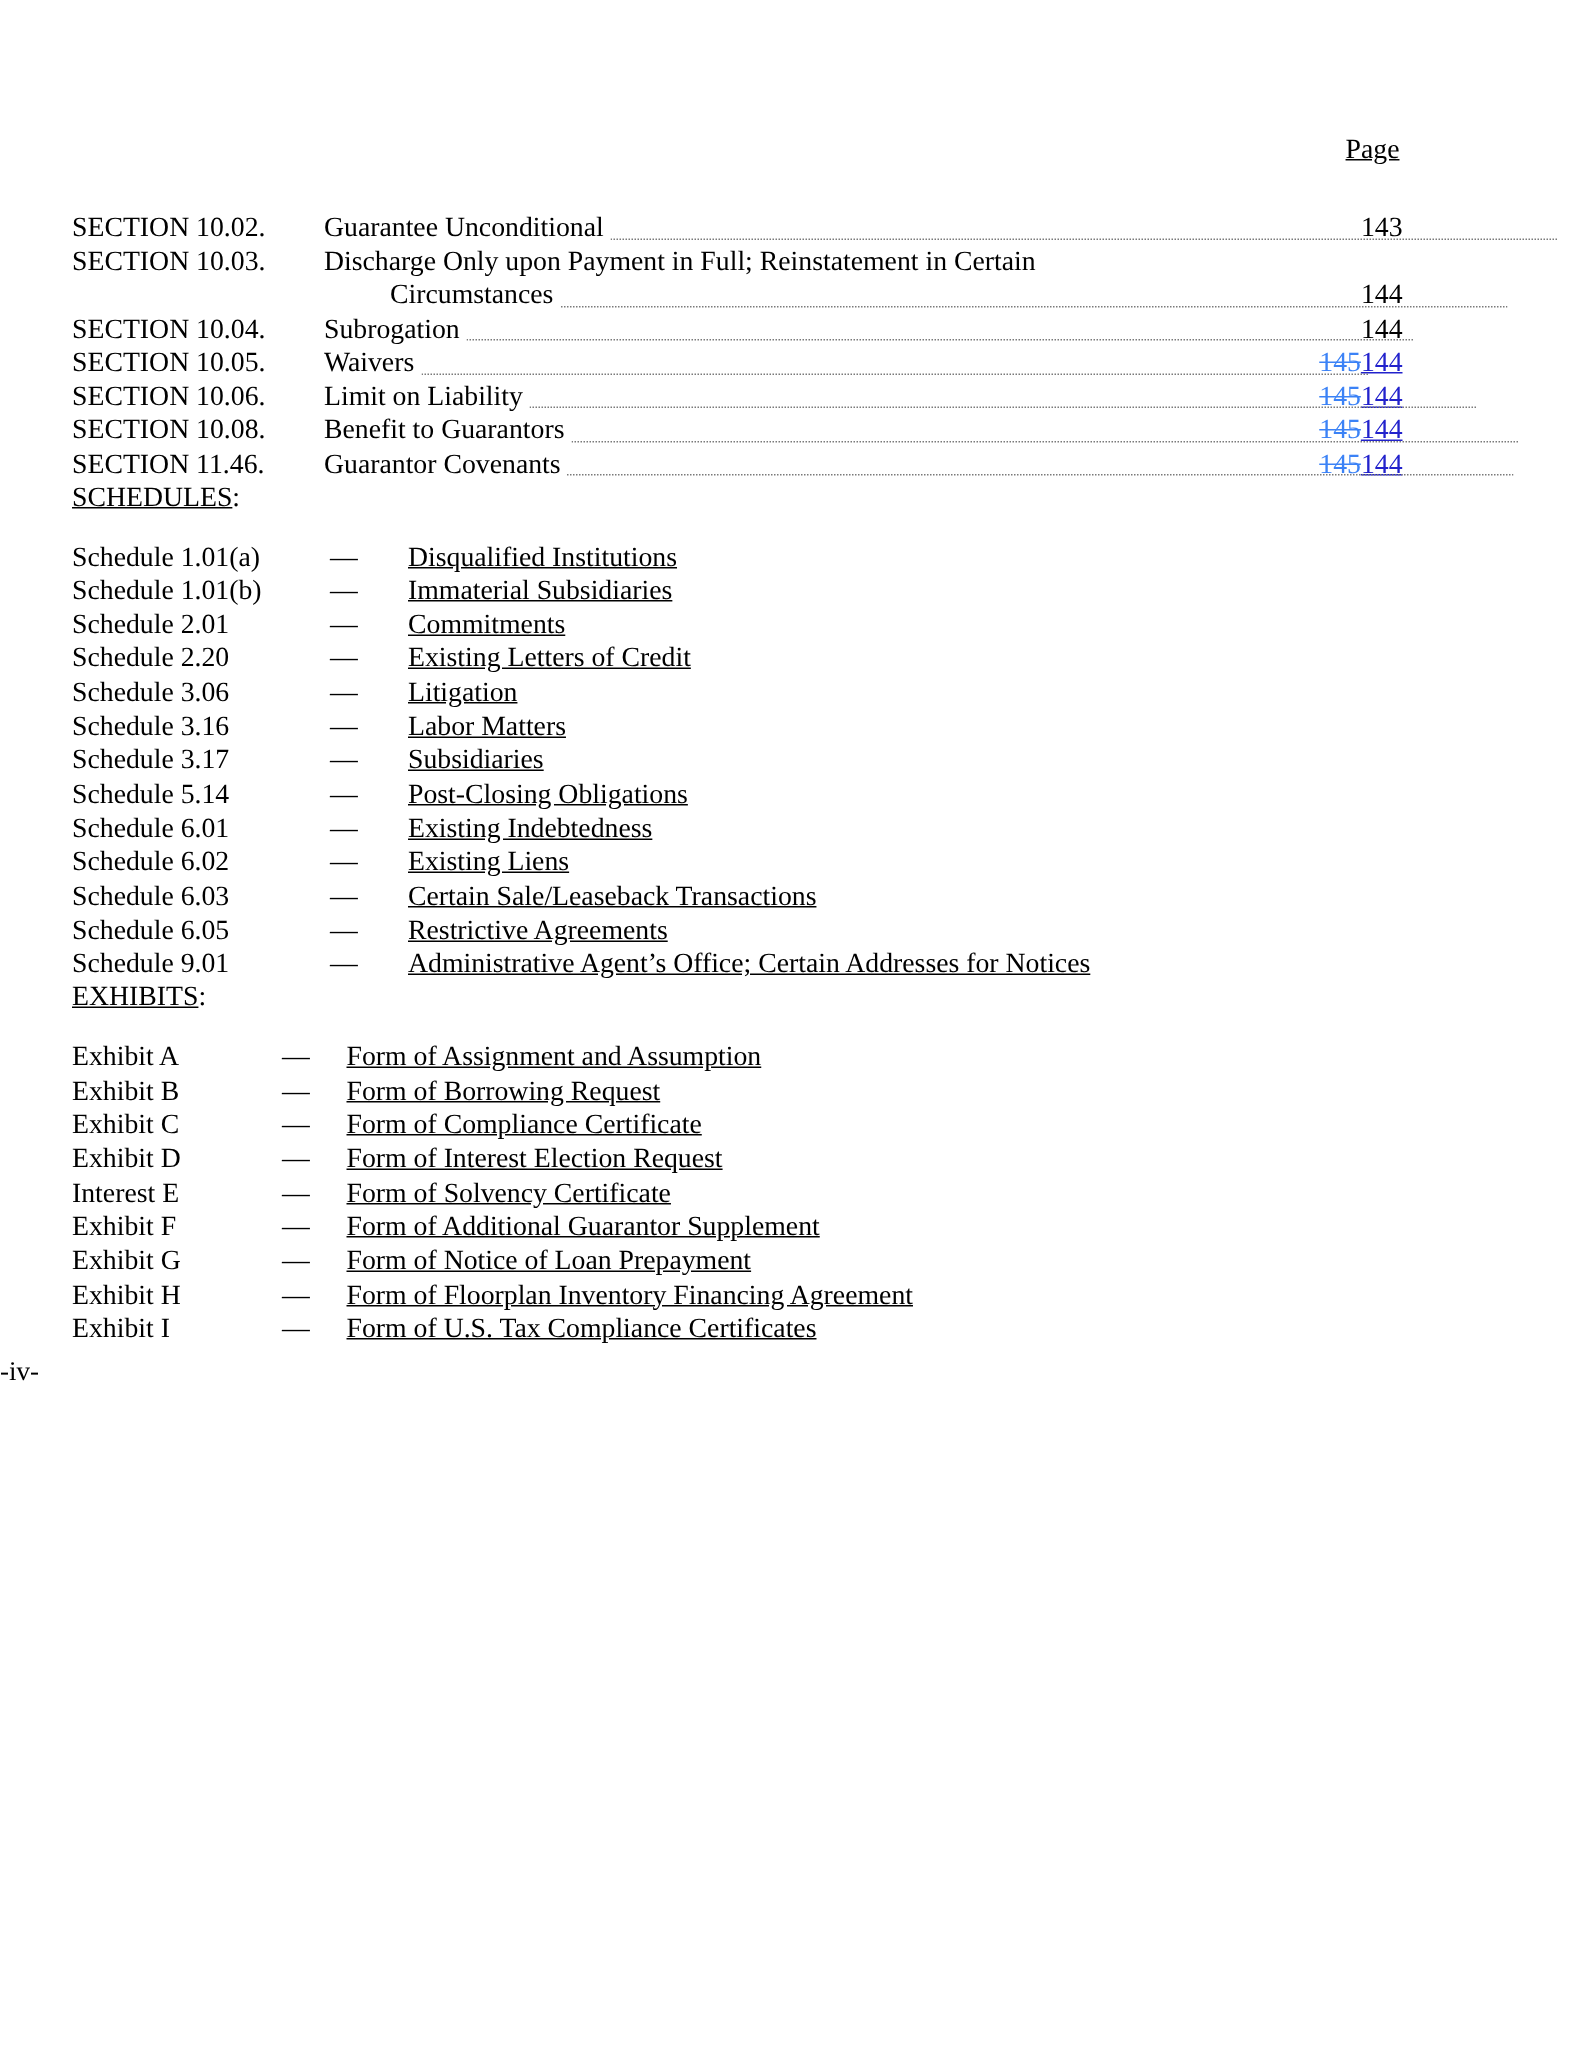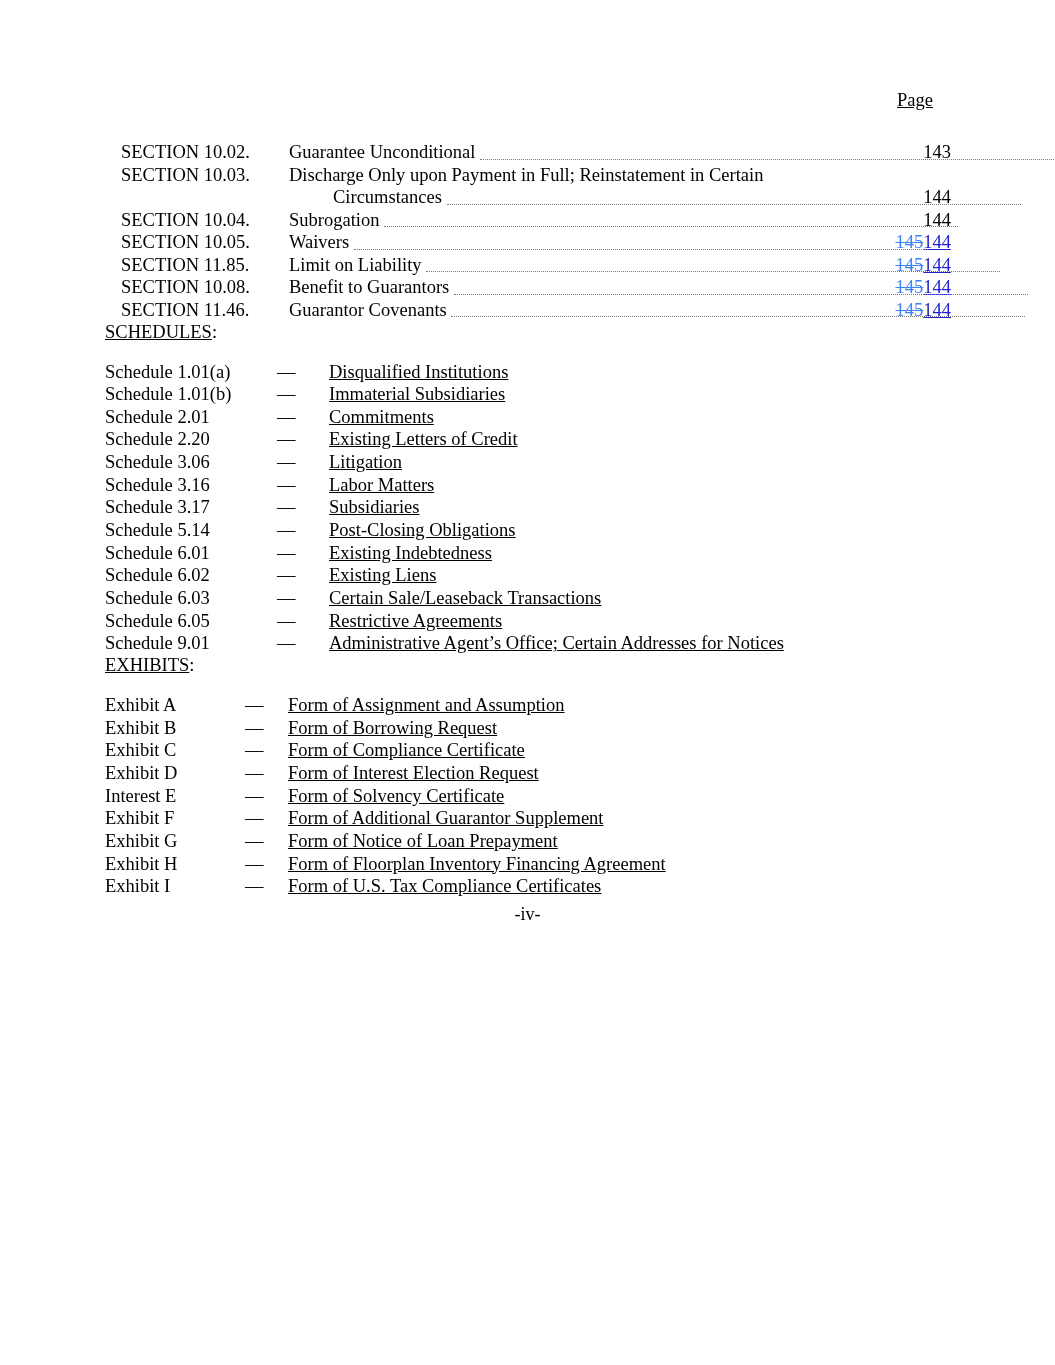--- a/index.html
+++ b/index.html
@@ -12,39 +12,38 @@
     height: 1365px;
     font-family: "Liberation Serif", serif;
     color: #000000;
     position: relative;
   }
   .page {
     position: relative;
     width: 1055px;
     height: 983px;
     box-sizing: border-box;
-    padding: 90px 120px 0 105px;
+    padding: 90px 120px 0 48px;
   }
   .page-header {
     text-align: right;
     font-size: 18.5px;
     padding-right: 2px;
     margin-bottom: 30px;
   }
   .page-header .hdr-label {
     text-decoration: underline;
   }
 
   
   table.toc {
     width: 100%;
     border-collapse: collapse;
     font-size: 18.5px;
     line-height: 1.22;
-    margin-left: 16px;
   }
   table.toc td {
     padding: 0;
     vertical-align: top;
     white-space: nowrap;
   }
   td.sec-num {
     width: 168px;
   }
   td.sec-title {
@@ -112,21 +111,21 @@
   td.item-text  { white-space: normal; text-decoration: underline; }
 
   table.exhibits td.item-label { width: 140px; }
   table.exhibits td.item-dash  { width: 43px; }
 
   .footer {
     position: absolute;
     left: 0;
     right: 0;
     bottom: 58px;
-    text-align: center;
+    text-align: left;
     font-size: 18px;
   }
 </style>
 </head>
 <body>
 
 <div class="page">
 
   <div class="page-header">
     <span class="hdr-label">Page</span>
@@ -180,21 +179,21 @@
         <td class="sec-title">
           <span>Waivers</span>
           <span class="leaders"><span class="dotfill"></span></span>
         </td>
         <td class="sec-page">
           <span class="page-old">145</span><span class="page-new">144</span>
         </td>
       </tr>
 
       <tr>
-        <td class="sec-num">SECTION 11.85.</td>
+        <td class="sec-num">SECTION 10.06.</td>
         <td class="sec-title">
           <span>Limit on Liability</span>
           <span class="leaders"><span class="dotfill"></span></span>
         </td>
         <td class="sec-page">
           <span class="page-old">145</span><span class="page-new">144</span>
         </td>
       </tr>
 
 

